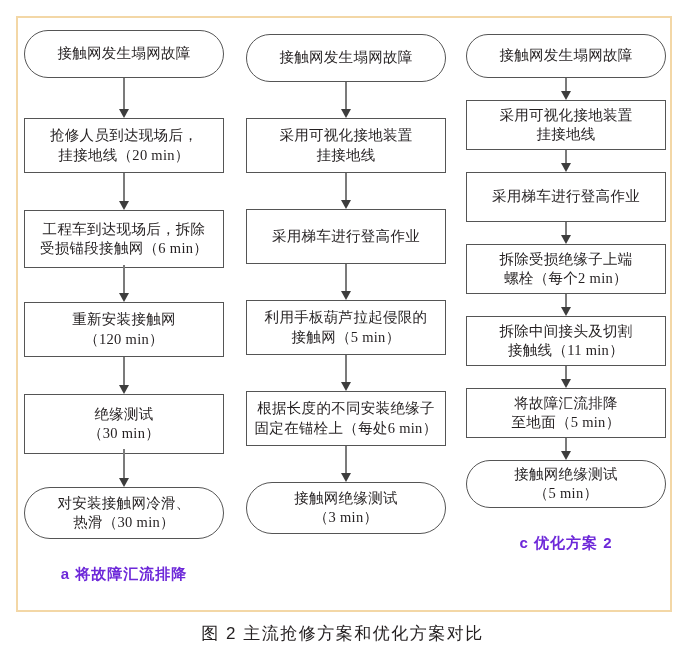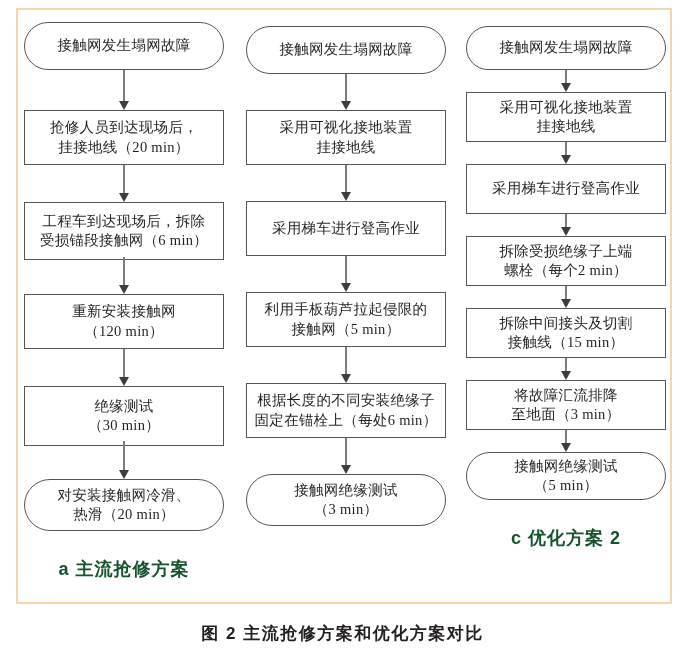--- a/index.html
+++ b/index.html
@@ -7,21 +7,21 @@
     width:685px;height:658px;
     background:#ffffff;
     font-family:"Liberation Serif","DejaVu Serif",serif;
     overflow:hidden;
   }
   #figure-wrap{position:relative;width:685px;height:658px;}
 
   
   #frame{
     position:absolute;
-    left:16px;top:8px;
+    left:16px;top:16px;
     width:656px;height:596px;
     border:2px solid #f3d7a6;
     box-sizing:border-box;
     background:#ffffff;
     padding-left:12px;
   }
 
   
   .column{position:absolute;top:0;}
   #col-a{left:6px;width:212px;}
@@ -69,33 +69,33 @@
     border-top:9px solid #3d3d3d;
   }
 
   
   .col-caption{
     position:absolute;
     width:212px;
     text-align:center;
     font-family:"Liberation Sans","DejaVu Sans",sans-serif;
     font-weight:bold;
-    font-size:18px;
-    color:#14532d;
+    font-size:15px;
+    color:#6d28d9;
     letter-spacing:1px;
   }
 
   
   #fig-caption{
     position:absolute;
     left:0;top:622px;
     width:685px;
     text-align:center;
     font-family:"Liberation Sans","DejaVu Sans",sans-serif;
-    font-weight:bold;
+    font-weight:normal;
     font-size:17px;
     color:#231f20;
     letter-spacing:1.5px;
   }
 </style>
 </head>
 <body>
 
 <div id="figure-wrap">
 
@@ -136,21 +136,21 @@
         <div class="node" style="top: 376px; height: 60px;">
           <span class="txt">绝缘测试
 （30 min）</span>
         </div>
         <div class="arrow" style="top: 431px; height: 38px; left: 94.5px;">
           <div class="shaft" style="height: 30px;"></div>
           <div class="head"></div>
         </div>
         <div class="node term" style="top: 469px; height: 52px;">
           <span class="txt">对安装接触网冷滑、
-热滑（20 min）</span>
+热滑（30 min）</span>
         </div>
       </div>
     <div class="column" id="col-b">
         <div class="node term" style="top: 16px; height: 48px;">
           <span class="txt">接触网发生塌网故障</span>
         </div>
         <div class="arrow" style="top: 64px; height: 36px; left: 94.5px;">
           <div class="shaft" style="height: 28px;"></div>
           <div class="head"></div>
         </div>
@@ -216,40 +216,40 @@
         <div class="node" style="top: 226px; height: 50px;">
           <span class="txt">拆除受损绝缘子上端
 螺栓（每个2 min）</span>
         </div>
         <div class="arrow" style="top: 276px; height: 22px; left: 94.5px;">
           <div class="shaft" style="height: 14px;"></div>
           <div class="head"></div>
         </div>
         <div class="node" style="top: 298px; height: 50px;">
           <span class="txt">拆除中间接头及切割
-接触线（15 min）</span>
+接触线（11 min）</span>
         </div>
         <div class="arrow" style="top: 348px; height: 22px; left: 94.5px;">
           <div class="shaft" style="height: 14px;"></div>
           <div class="head"></div>
         </div>
         <div class="node" style="top: 370px; height: 50px;">
           <span class="txt">将故障汇流排降
-至地面（3 min）</span>
+至地面（5 min）</span>
         </div>
         <div class="arrow" style="top: 420px; height: 22px; left: 94.5px;">
           <div class="shaft" style="height: 14px;"></div>
           <div class="head"></div>
         </div>
         <div class="node term" style="top: 442px; height: 48px;">
           <span class="txt">接触网绝缘测试
 （5 min）</span>
         </div>
       </div>
 
-    <div class="col-caption" id="cap-a" style="left: 0px; top: 547px;">a  主流抢修方案</div>
+    <div class="col-caption" id="cap-a" style="left: 0px; top: 547px;">a  将故障汇流排降</div>
     <div class="col-caption" id="cap-c" style="left: 442px; top: 516px;">c  优化方案 2</div>
 
   </div>
 
   <div id="fig-caption">图 2  主流抢修方案和优化方案对比</div>
 
 </div>
 
 </body></html>

